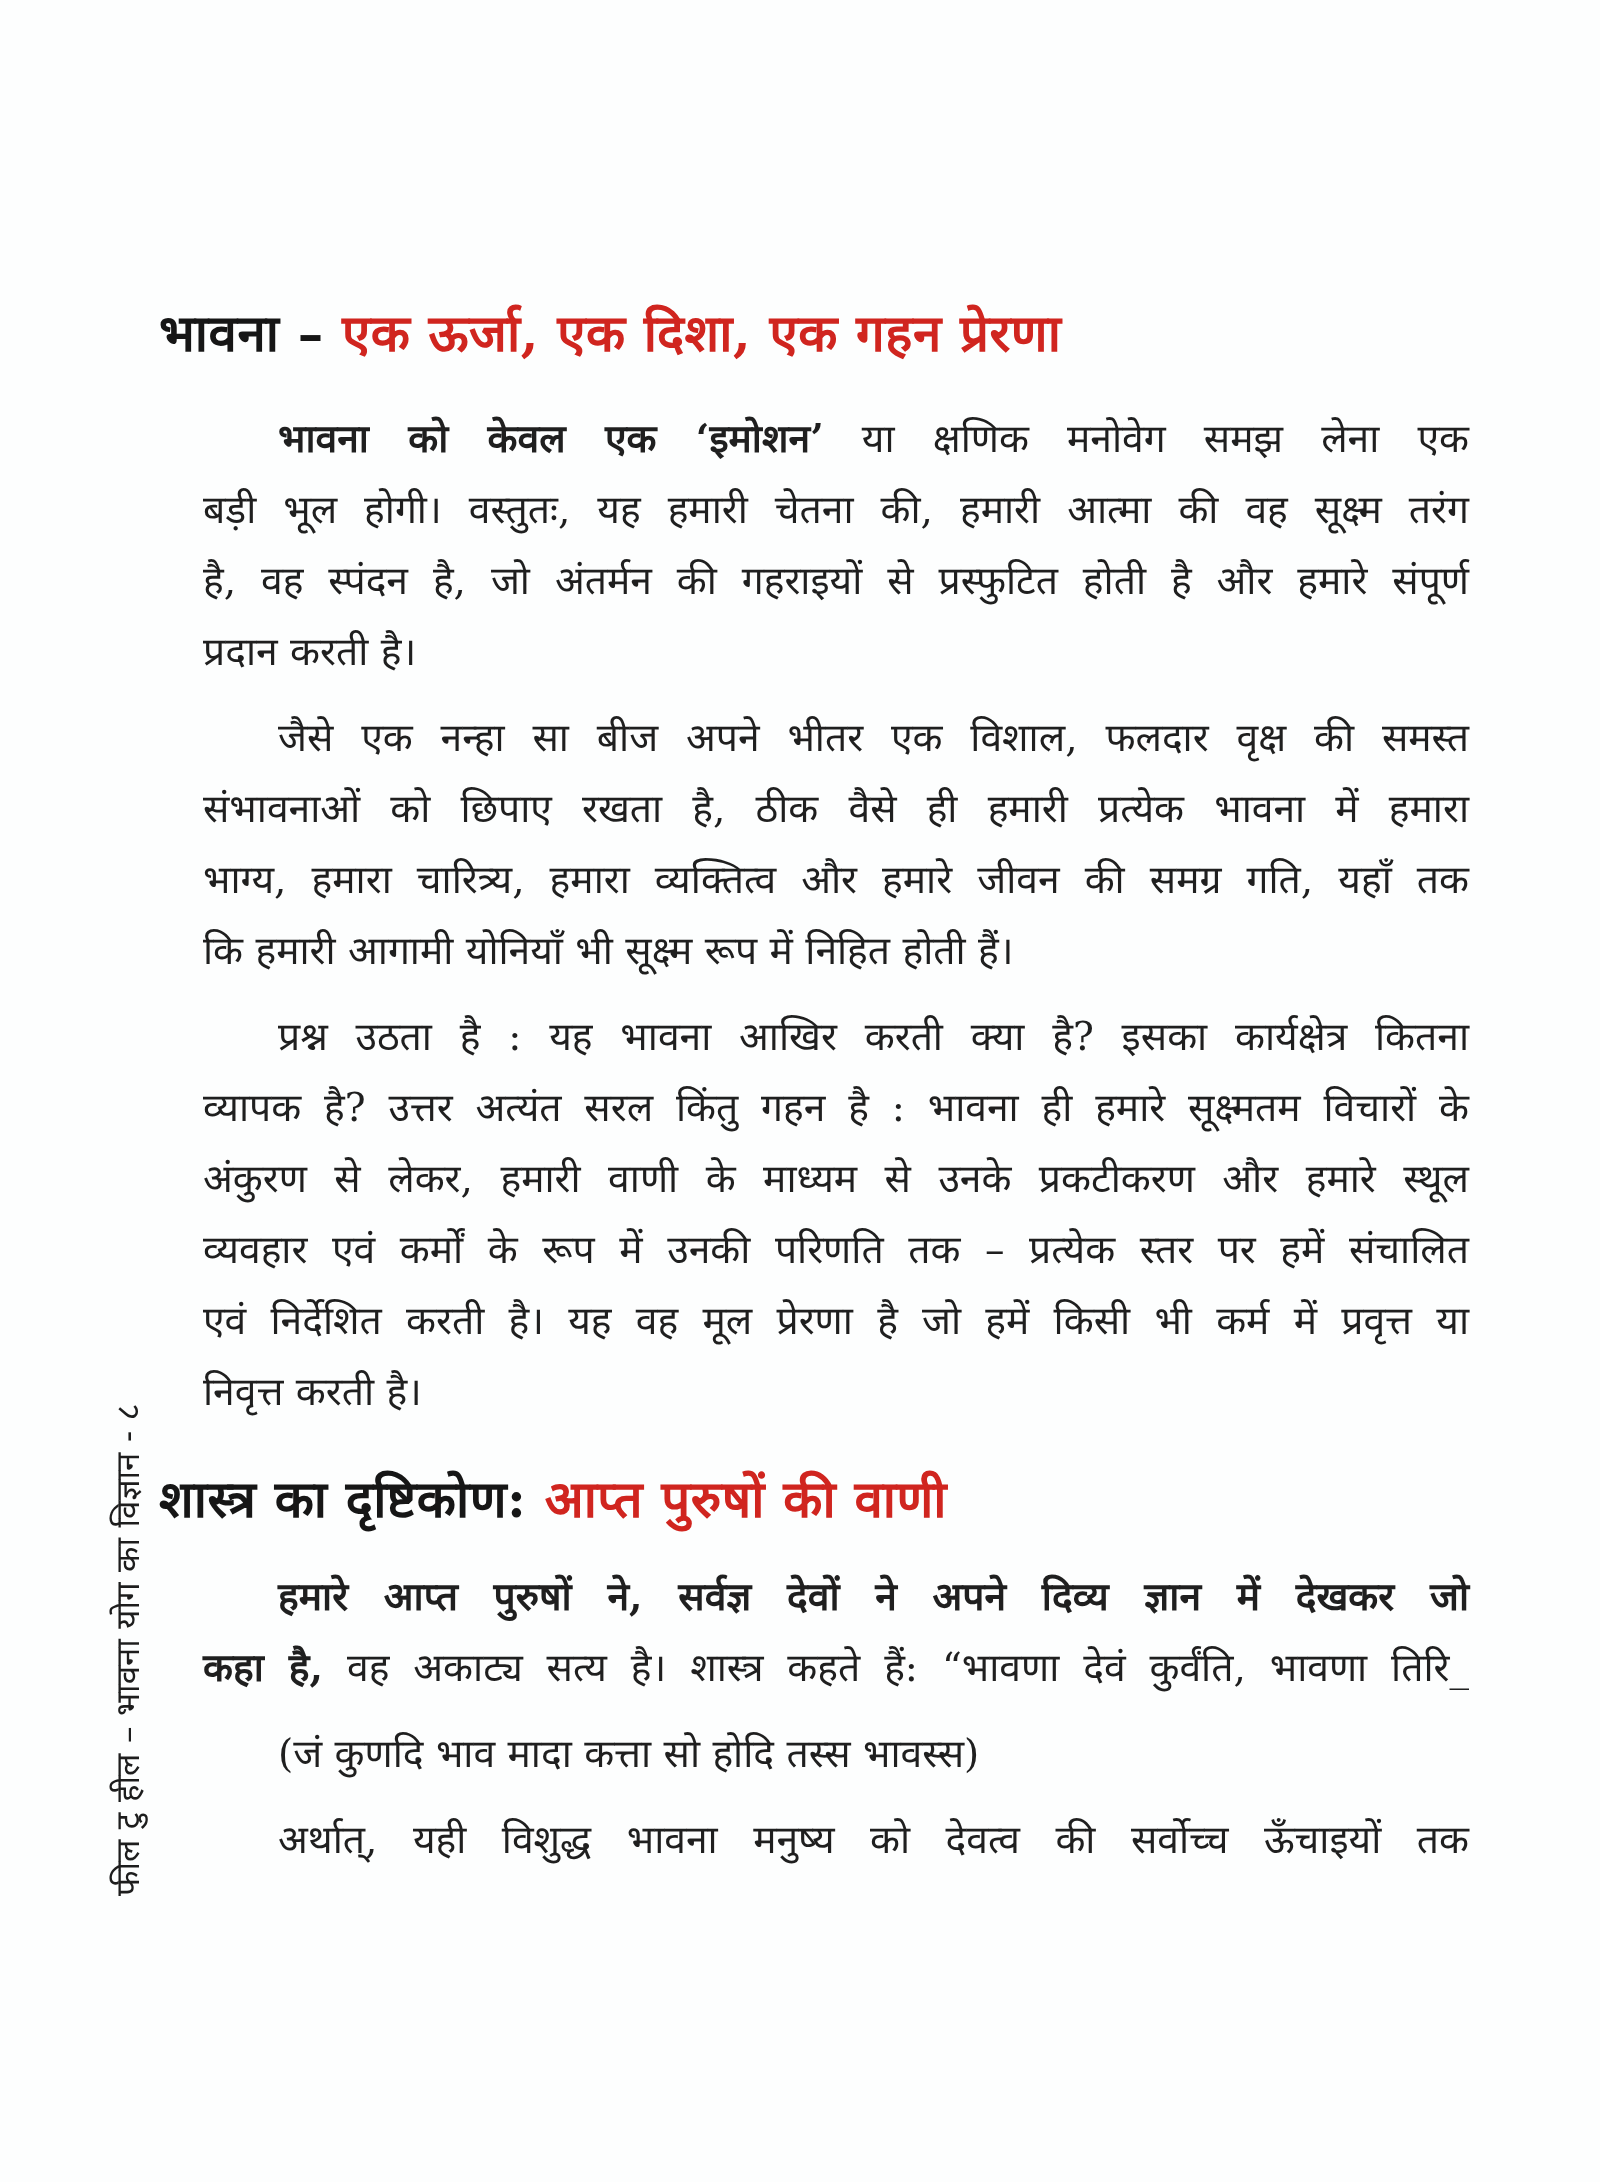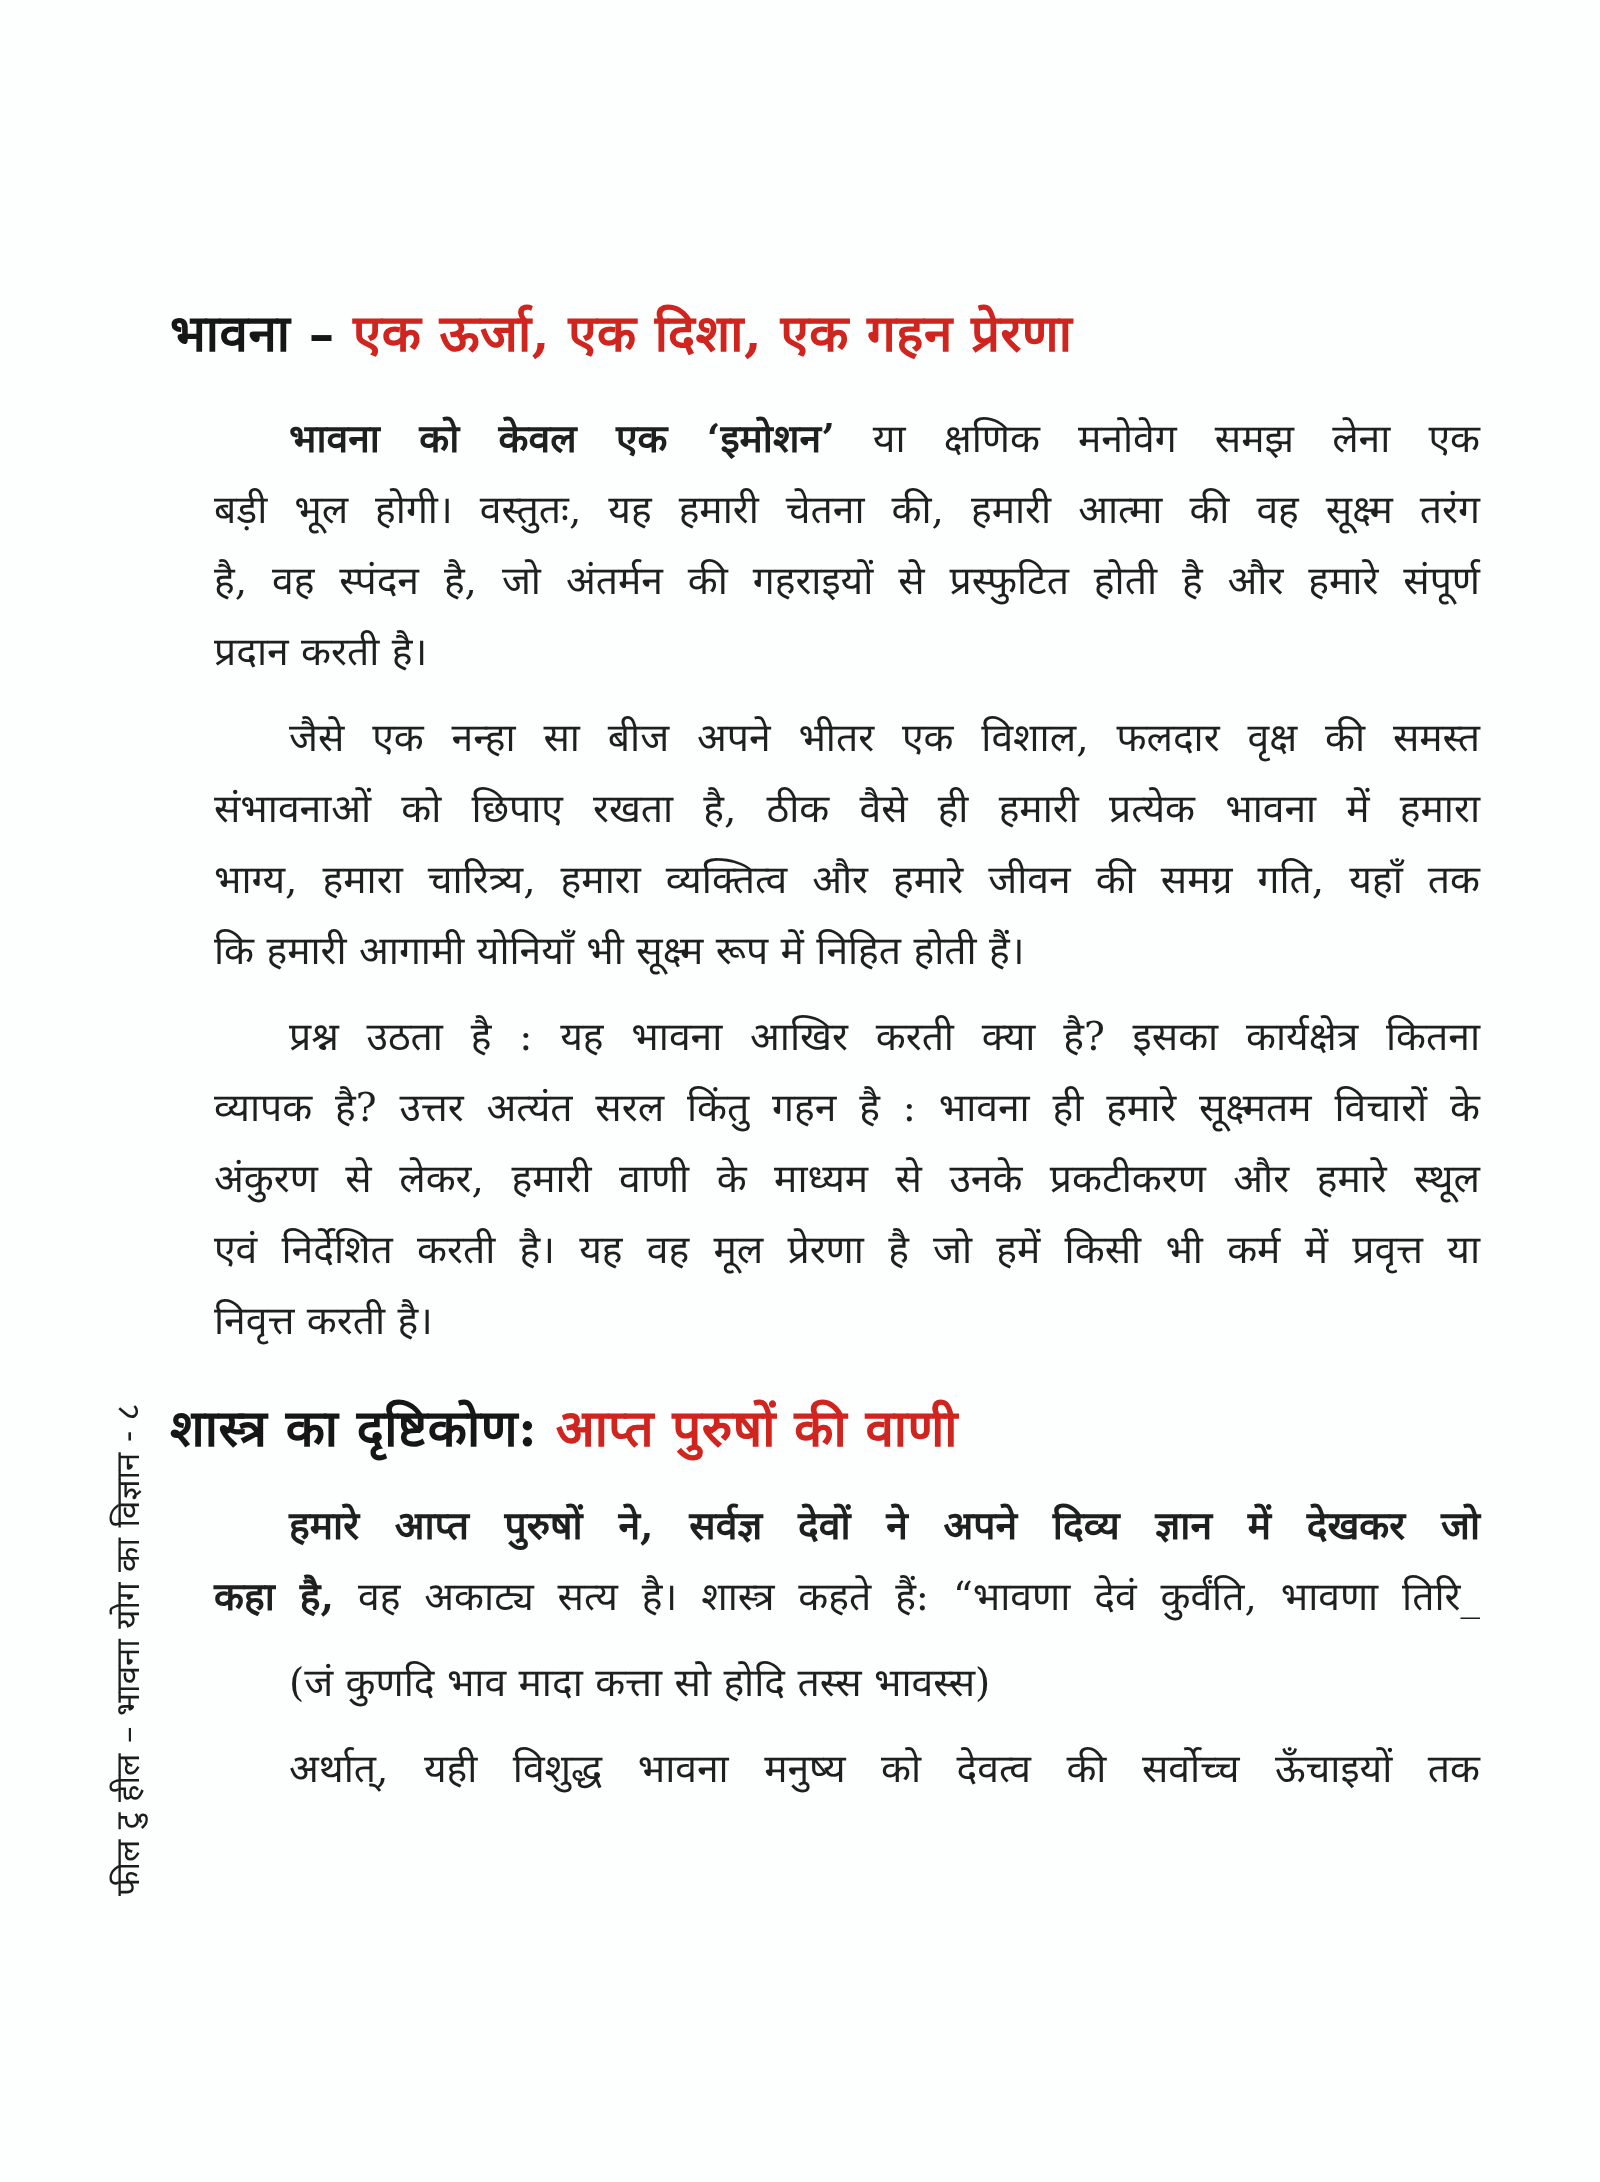--- a/index.html
+++ b/index.html
@@ -30,21 +30,21 @@
     transform-origin: 0 0;
     transform: rotate(-90deg);
     font-size: 33px;
     line-height: 52px;
     text-align: center;
     white-space: nowrap;
     color: #1d1d1d;
   }
   .article {
     position: absolute;
-    left: 170px;
+    left: 159px;
     top: 293px;
     width: 1310px;
   }
   .heading {
     font-size: 51px;
     line-height: 80px;
     font-weight: 700;
     letter-spacing: 0.5px;
     margin: 0 0 30px 0;
     white-space: nowrap;
@@ -89,20 +89,21 @@
       <div class="para">
         <div class="line first fill"><span>जैसे एक नन्हा सा बीज अपने भीतर एक विशाल, फलदार वृक्ष की समस्त</span></div>
         <div class="line fill"><span>संभावनाओं को छिपाए रखता है, ठीक वैसे ही हमारी प्रत्येक भावना में हमारा</span></div>
         <div class="line fill"><span>भाग्य, हमारा चारित्र्य, हमारा व्यक्तित्व और हमारे जीवन की समग्र गति, यहाँ तक</span></div>
         <div class="line"><span>कि हमारी आगामी योनियाँ भी सूक्ष्म रूप में निहित होती हैं।</span></div>
       </div>
       <div class="para">
         <div class="line first fill"><span>प्रश्न उठता है : यह भावना आखिर करती क्या है? इसका कार्यक्षेत्र कितना</span></div>
         <div class="line fill"><span>व्यापक है? उत्तर अत्यंत सरल किंतु गहन है : भावना ही हमारे सूक्ष्मतम विचारों के</span></div>
         <div class="line fill"><span>अंकुरण से लेकर, हमारी वाणी के माध्यम से उनके प्रकटीकरण और हमारे स्थूल</span></div>
+        <div class="line fill"><span>व्यवहार एवं कर्मों के रूप में उनकी परिणति तक – प्रत्येक स्तर पर हमें संचालित</span></div>
         <div class="line fill"><span>एवं निर्देशित करती है। यह वह मूल प्रेरणा है जो हमें किसी भी कर्म में प्रवृत्त या</span></div>
         <div class="line"><span>निवृत्त करती है।</span></div>
       </div>
       <div class="heading second"><span class="blk">शास्त्र का दृष्टिकोण: </span><span class="red">आप्त पुरुषों की वाणी</span></div>
       <div class="para">
         <div class="line first fill"><span class="b">हमारे आप्त पुरुषों ने, सर्वज्ञ देवों ने अपने दिव्य ज्ञान में देखकर जो</span></div>
         <div class="line fill"><span class="b">कहा है,</span><span> वह अकाट्य सत्य है। शास्त्र कहते हैं: “भावणा देवं कुर्वंति, भावणा तिरि_</span></div>
       </div>
       <div class="para">
         <div class="line first"><span>(जं कुणदि भाव मादा कत्ता सो होदि तस्स भावस्स)</span></div>

